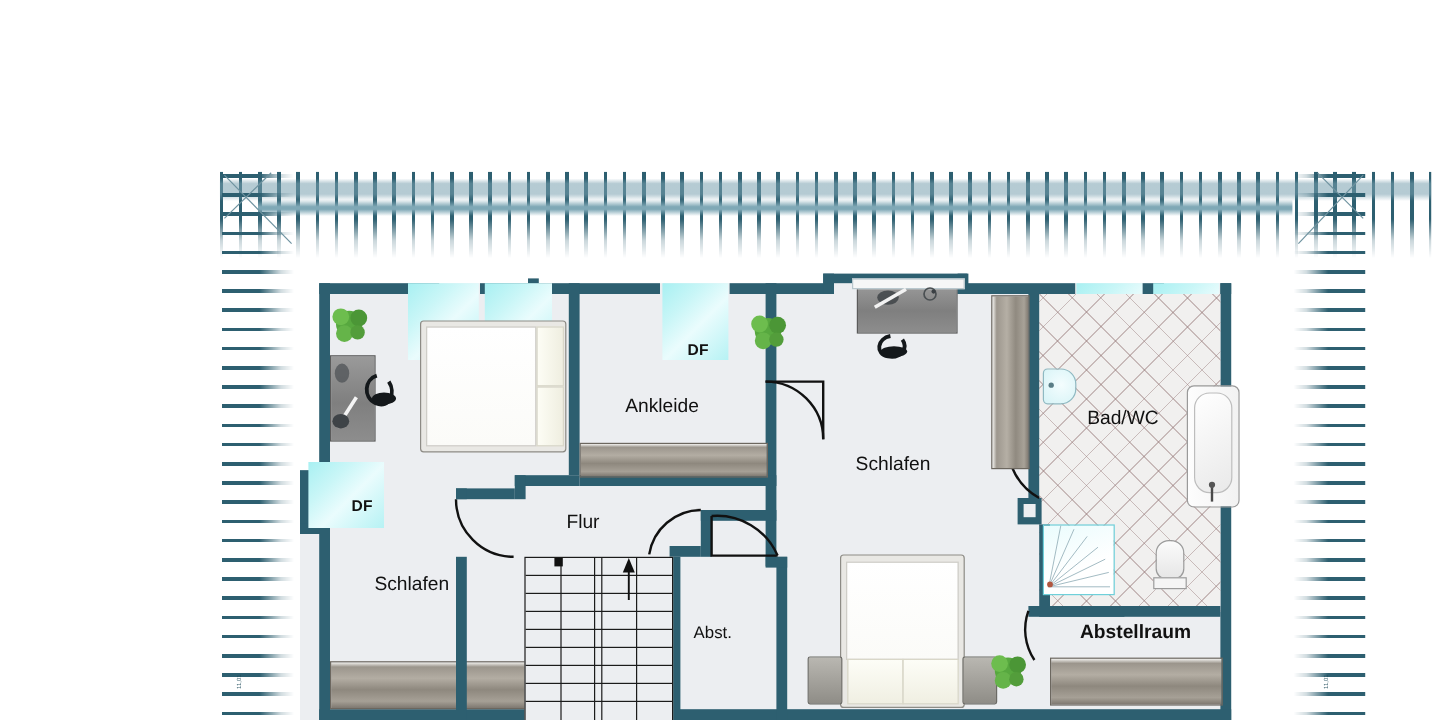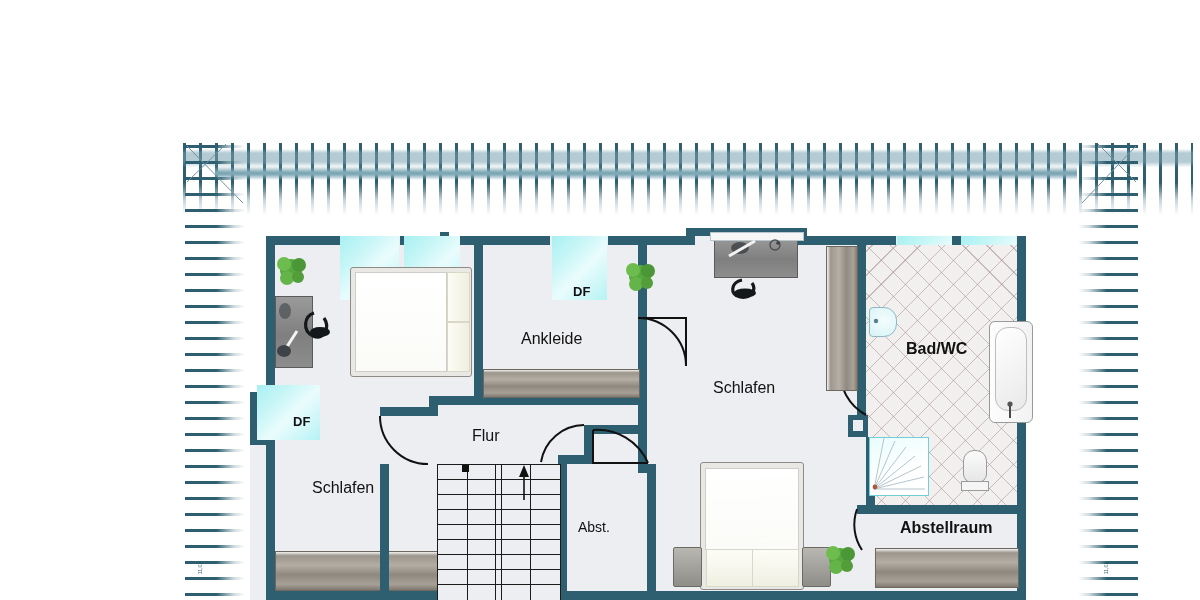--- a/index.html
+++ b/index.html
@@ -155,21 +155,21 @@
   <div class="abs tile" style="left:866px;top:245px;width:151px;height:265px;"></div>
 
   <div class="abs wall" style="left:857px;top:245px;width:9px;height:170px;"></div>
   <div class="abs wall" style="left:866px;top:437px;width:9px;height:73px;"></div>
 
   <div class="abs wall" style="left:848px;top:415px;width:20px;height:22px;"></div>
   <div class="abs" style="left:853px;top:420px;width:10px;height:11px;background:#eceef1;"></div>
 
   <div class="abs wall" style="left:866px;top:505px;width:151px;height:9px;"></div>
 
-  <span class="abs room-label" style="left:906px;top:340px;font-weight:bold;">Bad/WC</span>
+  <span class="abs room-label" style="left:906px;top:340px;font-weight:normal;">Bad/WC</span>
 
   <div class="abs" style="left:989px;top:321px;width:42px;height:100px;
               background:linear-gradient(to right,#fdfdfd,#f2f2f2);
               border:1.6px solid #9a9a9a;border-radius:6px;"></div>
   <div class="abs" style="left:995px;top:327px;width:30px;height:82px;
               background:linear-gradient(145deg,#ffffff,#e9e9e9);
               border:1px solid #bdbdbd;border-radius:13px;"></div>
   <svg class="ovl">
     <line x1="1010" y1="406" x2="1010" y2="418" stroke="#4a4a4a" stroke-width="2"></line>
     <circle cx="1010" cy="404" r="2.6" fill="#555"></circle>

